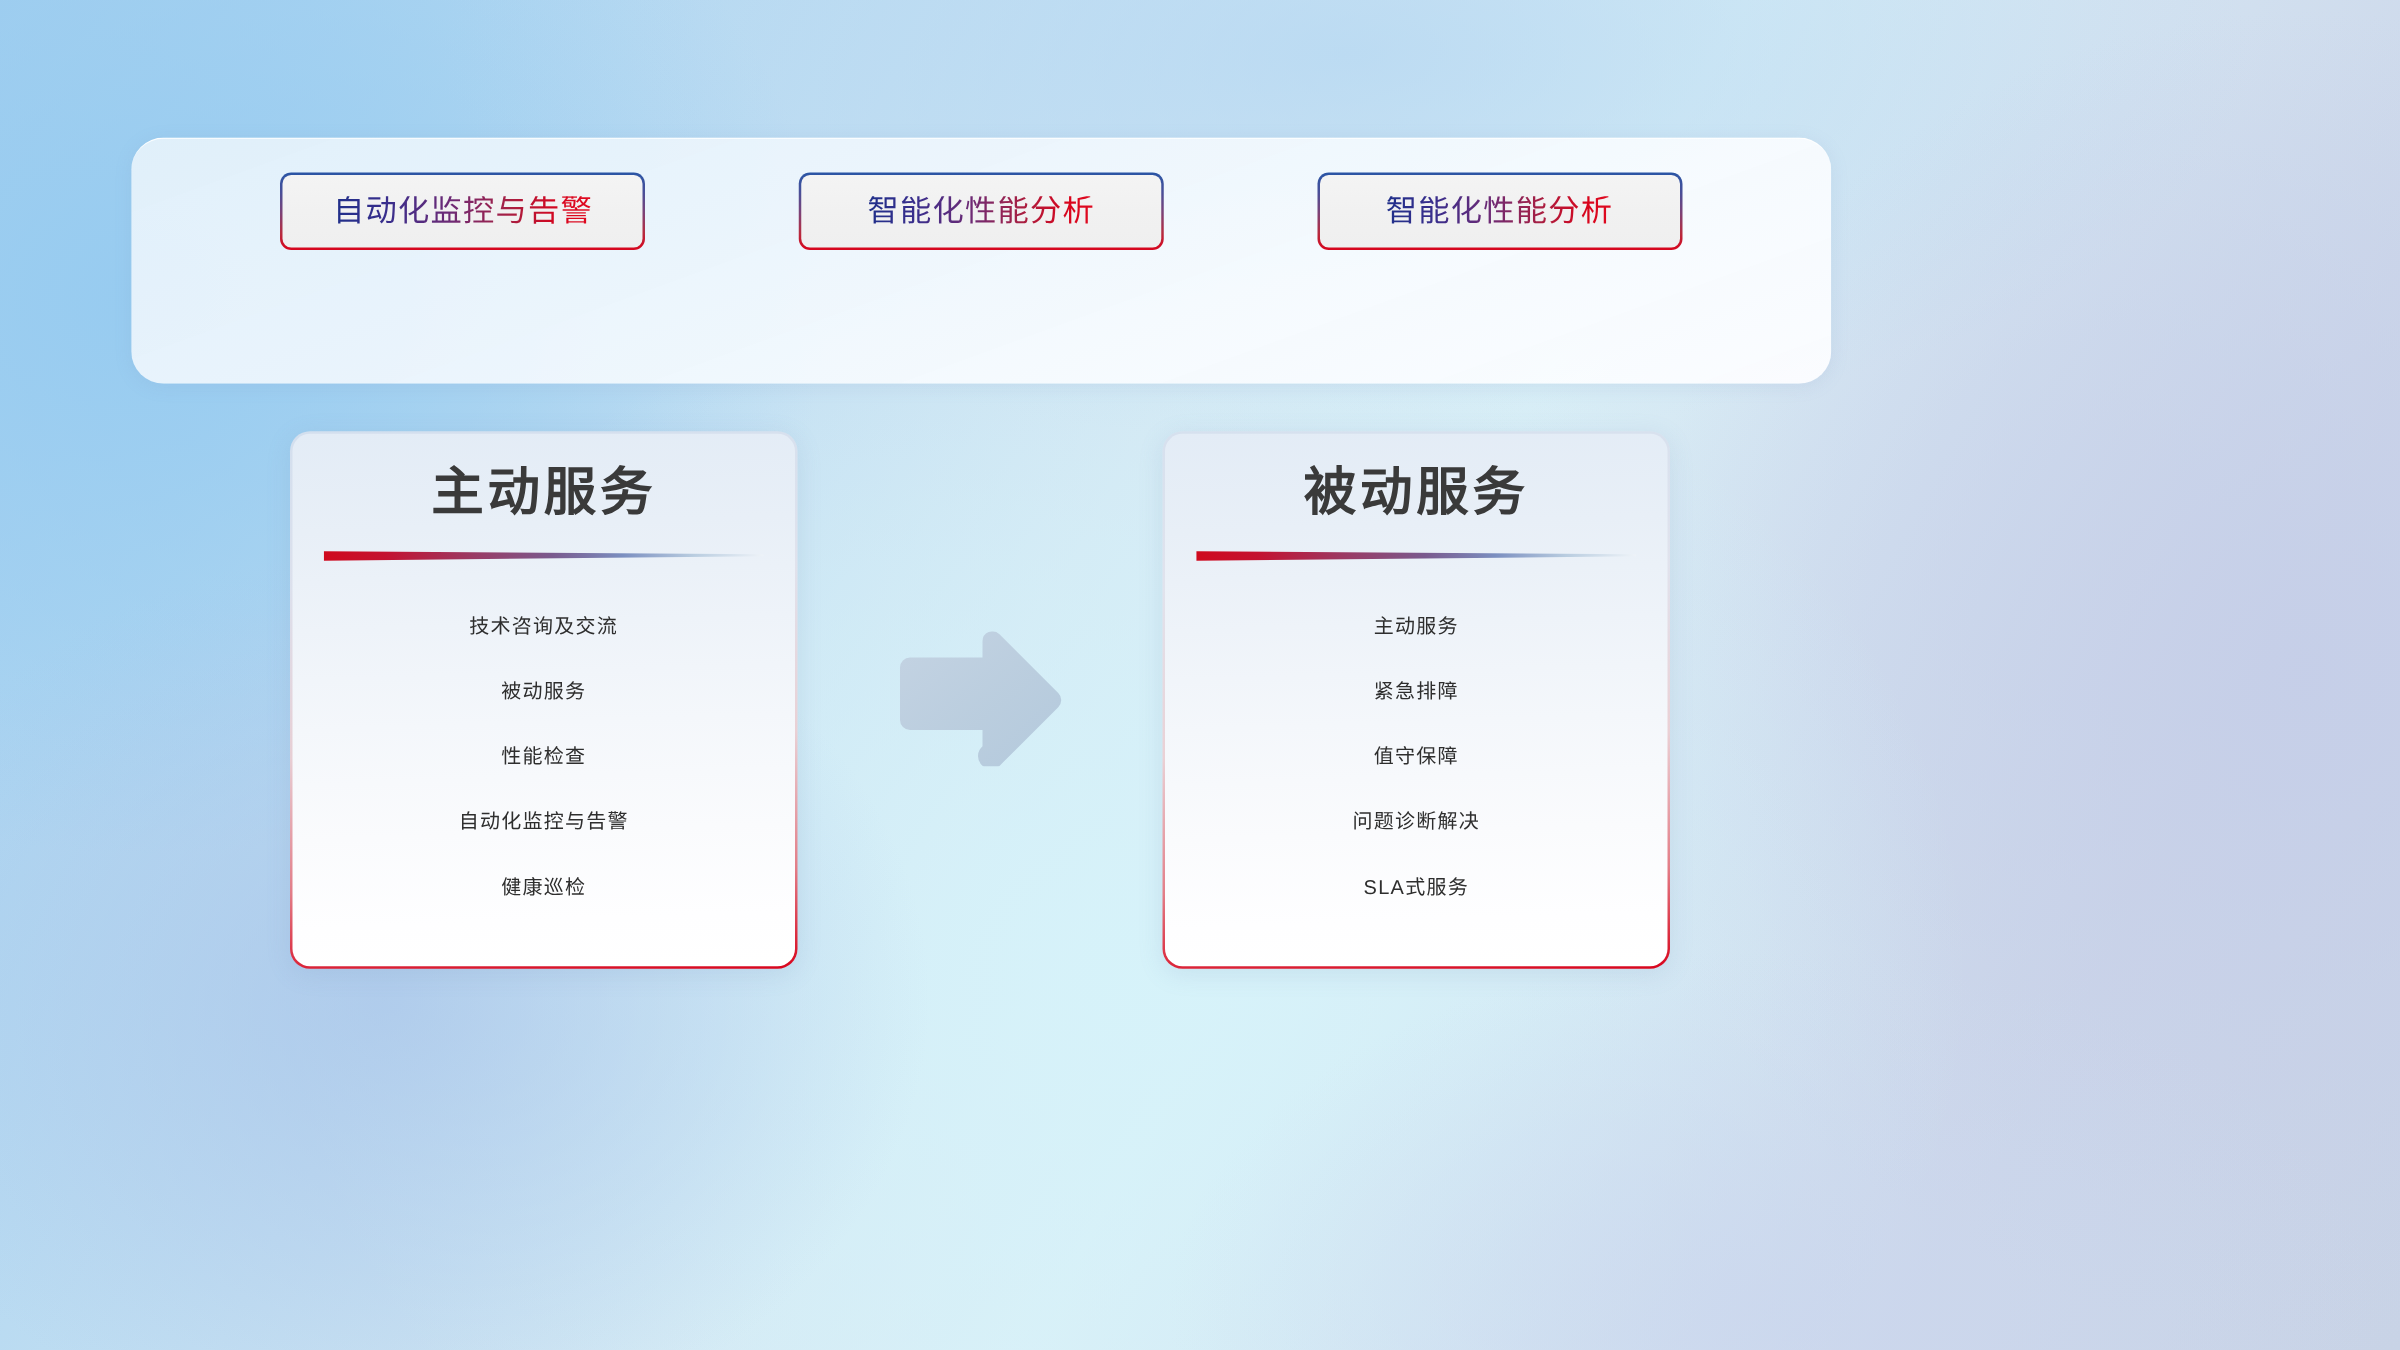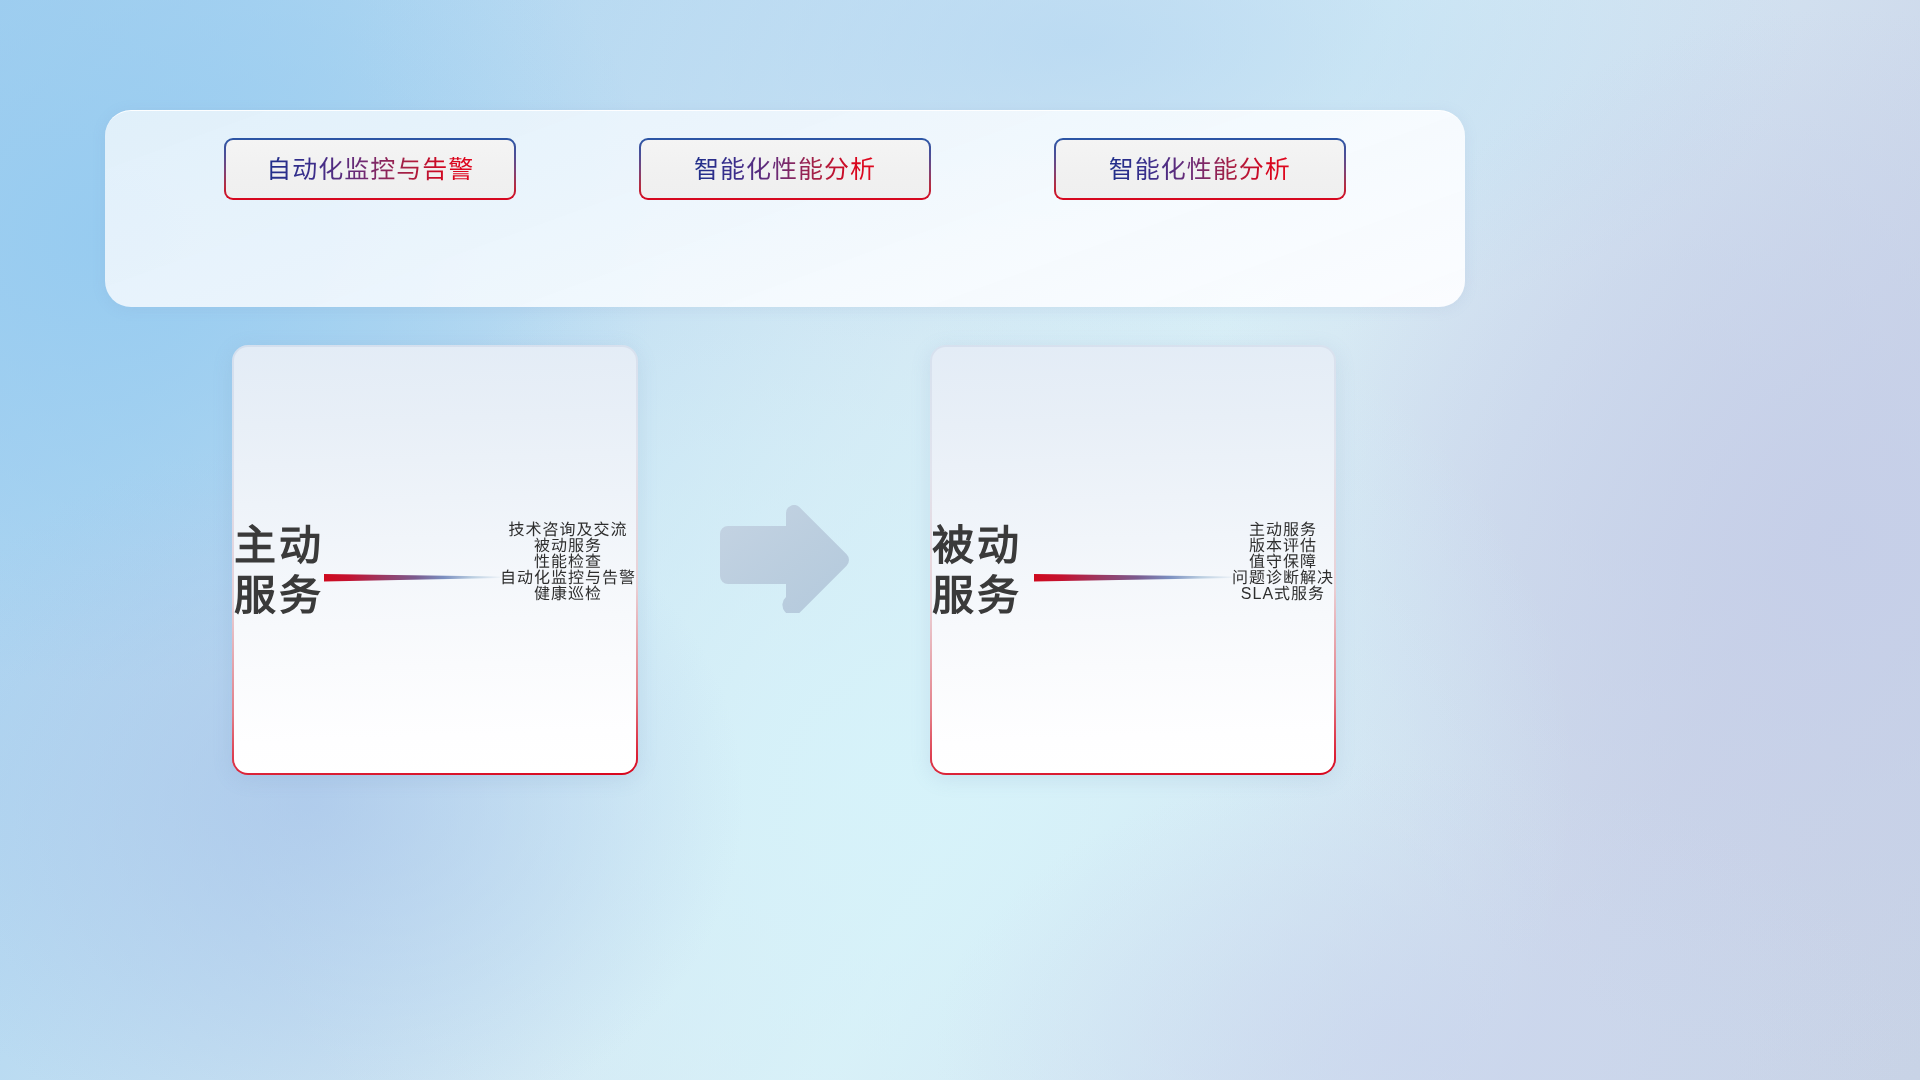--- a/index.html
+++ b/index.html
@@ -163,21 +163,21 @@
     box-sizing: border-box;
     background: linear-gradient(178deg,
         #e3ecf6 0%,
         #e8eff7 18%,
         #eef3f9 36%,
         #f4f7fb 54%,
         #fafbfd 74%,
         #fefeff 90%,
         #ffffff 100%);
     display: flex;
-    flex-direction: row;
+    flex-direction: column;
     align-items: center;
     padding-top: 22px;
     overflow: hidden;
   }
   .card-title {
     font-size: 42px;
     font-weight: 700;
     color: #3a3a3a;
     letter-spacing: 3px;
     line-height: 1.2;
@@ -314,21 +314,21 @@
             <stop offset="68%" stop-color="#7b8fc0"></stop>
             <stop offset="84%" stop-color="#b9cde0"></stop>
             <stop offset="100%" stop-color="#eef3f8"></stop>
           </linearGradient>
         </defs>
         <path d="M0 2 L352 4.4 L352 6.0 L0 9.6 Z" fill="url(#divGradB)"></path>
       </svg>
 
       <ul class="card-list">
         <li>主动服务</li>
-        <li>版本评估</li>
+        <li>紧急排障</li>
         <li>值守保障</li>
         <li>问题诊断解决</li>
         <li>SLA式服务</li>
       </ul>
     </div>
   </section>
 
 </div>
 
 </body></html>

